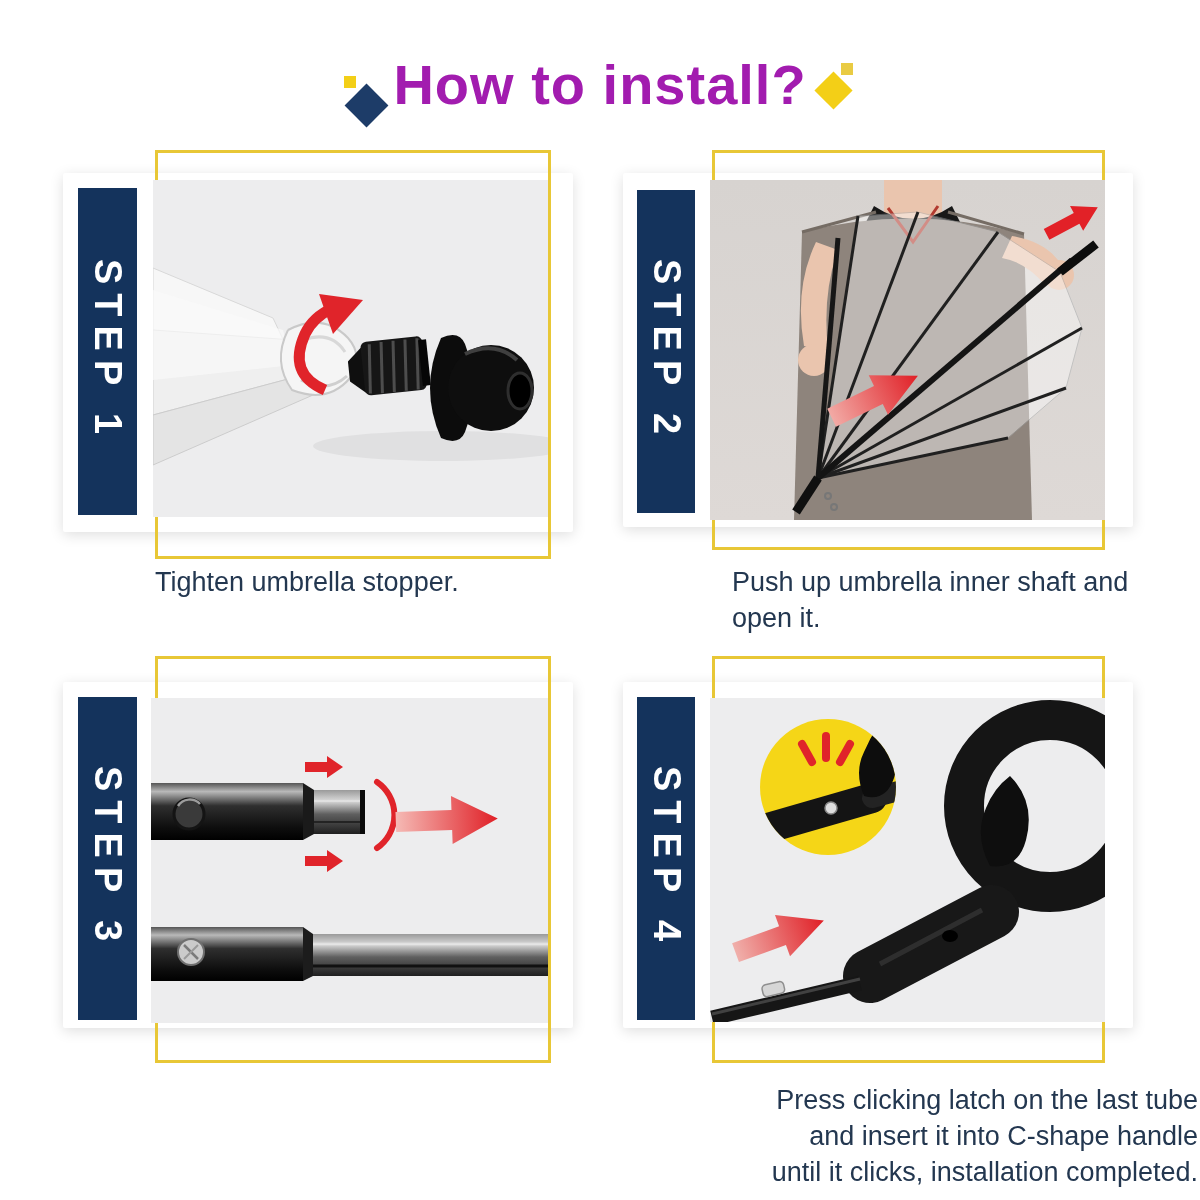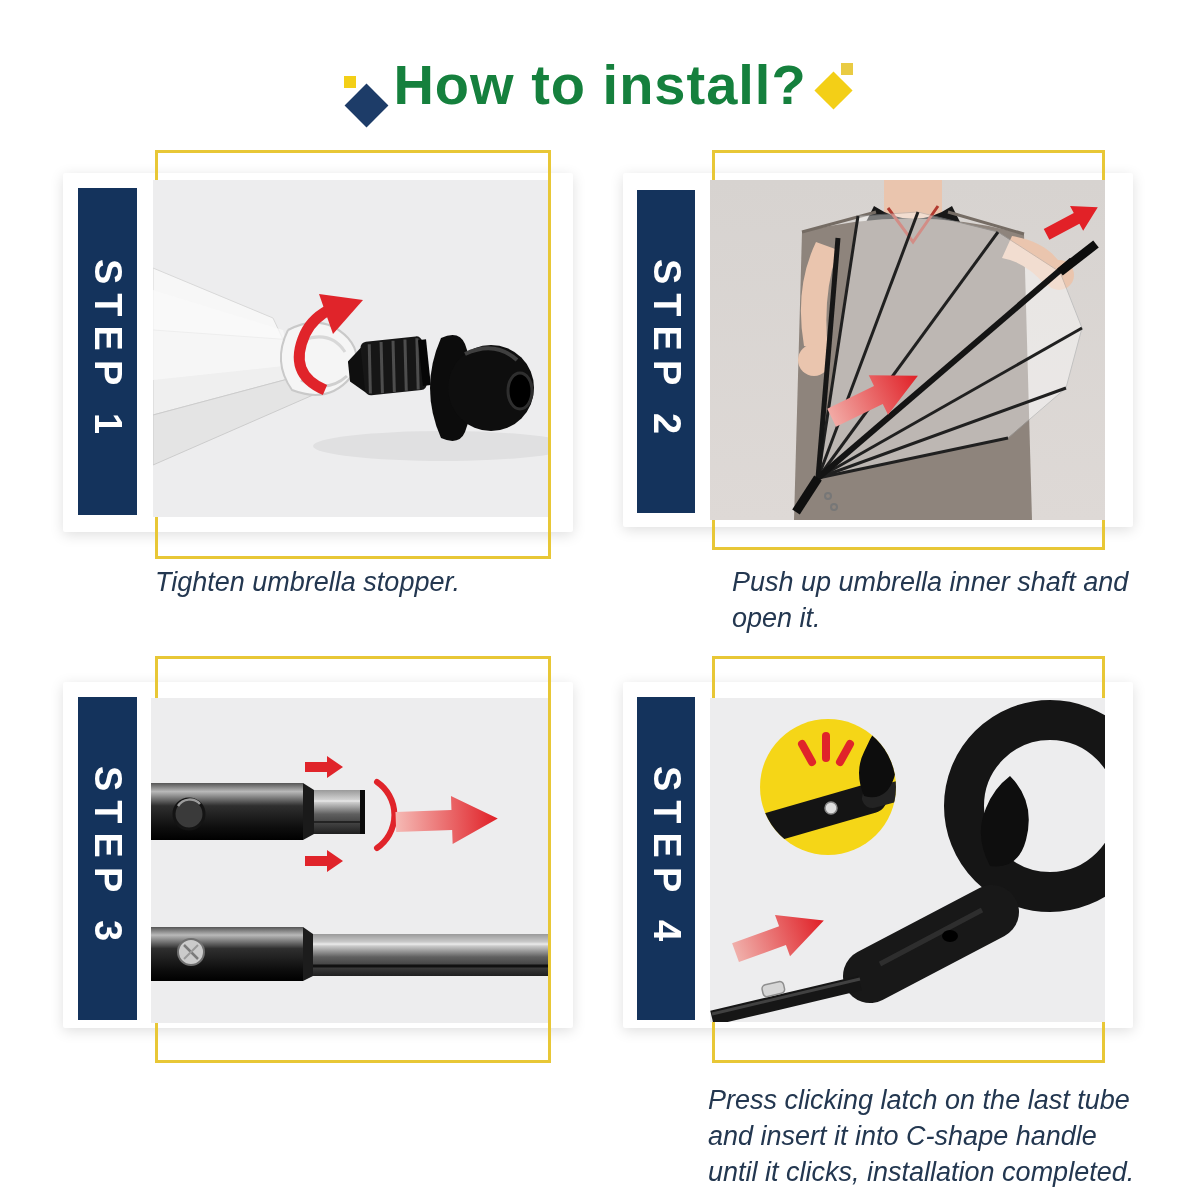--- a/index.html
+++ b/index.html
@@ -3,42 +3,42 @@
 <meta charset="utf-8">
 <style>
   html,body { margin:0; padding:0; }
   body {
     width:1200px; height:1200px; background:#ffffff; position:relative;
     overflow:hidden; font-family:"Liberation Sans", sans-serif;
   }
   .page { position:absolute; inset:0; }
   .title {
     position:absolute; top:52px; left:0; width:100%; text-align:center;
-    font-size:56px; font-weight:bold; color:#15803d; letter-spacing:1px;
+    font-size:56px; font-weight:bold; color:#a21caf; letter-spacing:1px;
   }
   .deco { position:absolute; }
   .sq { width:12px; height:12px; }
   .diamond { transform:rotate(45deg); }
   .deco-sq-left   { left:344px; top:76px; background:#f3cf17; }
   .deco-dia-left  { left:351px; top:90px; width:31px; height:31px; background:#1d3c68; }
   .deco-dia-right { left:820px; top:77px; width:27px; height:27px; background:#f3cf17; }
   .deco-sq-right  { left:841px; top:63px; background:#e9cb43; }
 
   .card  { position:absolute; background:#ffffff; box-shadow:0 3px 14px rgba(0,0,0,0.13); border-radius:2px; z-index:1; }
   .frame { position:absolute; border:3px solid #e8c736; z-index:2; }
   .photo { position:absolute; overflow:hidden; z-index:3; background:#ededee; }
   .photo svg { display:block; width:100%; height:100%; }
   .ribbon {
     position:absolute; z-index:4; background:#14335c; color:#ffffff;
     display:flex; align-items:center; justify-content:center;
     writing-mode:vertical-rl; font-size:38px; font-weight:bold; letter-spacing:9px;
   }
   .caption {
     position:absolute; z-index:5; font-size:27px; line-height:36px;
-    color:#233750; white-space:pre-line;font-style:italic;
+    color:#233750; white-space:pre-line;
   }
 </style>
 </head>
 <body>
 
 <div class="page">
 
   <div class="title">How to install?</div>
   <div class="deco sq deco-sq-left"></div>
   <div class="deco diamond deco-dia-left"></div>
@@ -260,17 +260,17 @@
           <path d="M168,28 q26,22 16,52 q-8,24 -30,18 q-10,-24 0,-44 q6,-14 14,-26 z" fill="#0d0d0d"></path>
         </g>
         <g stroke="#e0242a" stroke-width="8" stroke-linecap="round">
           <line x1="92" y1="46" x2="102" y2="64"></line>
           <line x1="116" y1="38" x2="116" y2="60"></line>
           <line x1="140" y1="46" x2="130" y2="64"></line>
         </g>
       </g>
     </svg>
   </div>
-  <div class="caption" style="left:708px; top:1082px; width:490px;">Press clicking latch on the last tube
+  <div class="caption" style="left:708px; top:1082px; width:490px;text-align:right;">Press clicking latch on the last tube
 and insert it into C-shape handle
 until it clicks, installation completed.</div>
 
 </div>
 
 </body></html>

